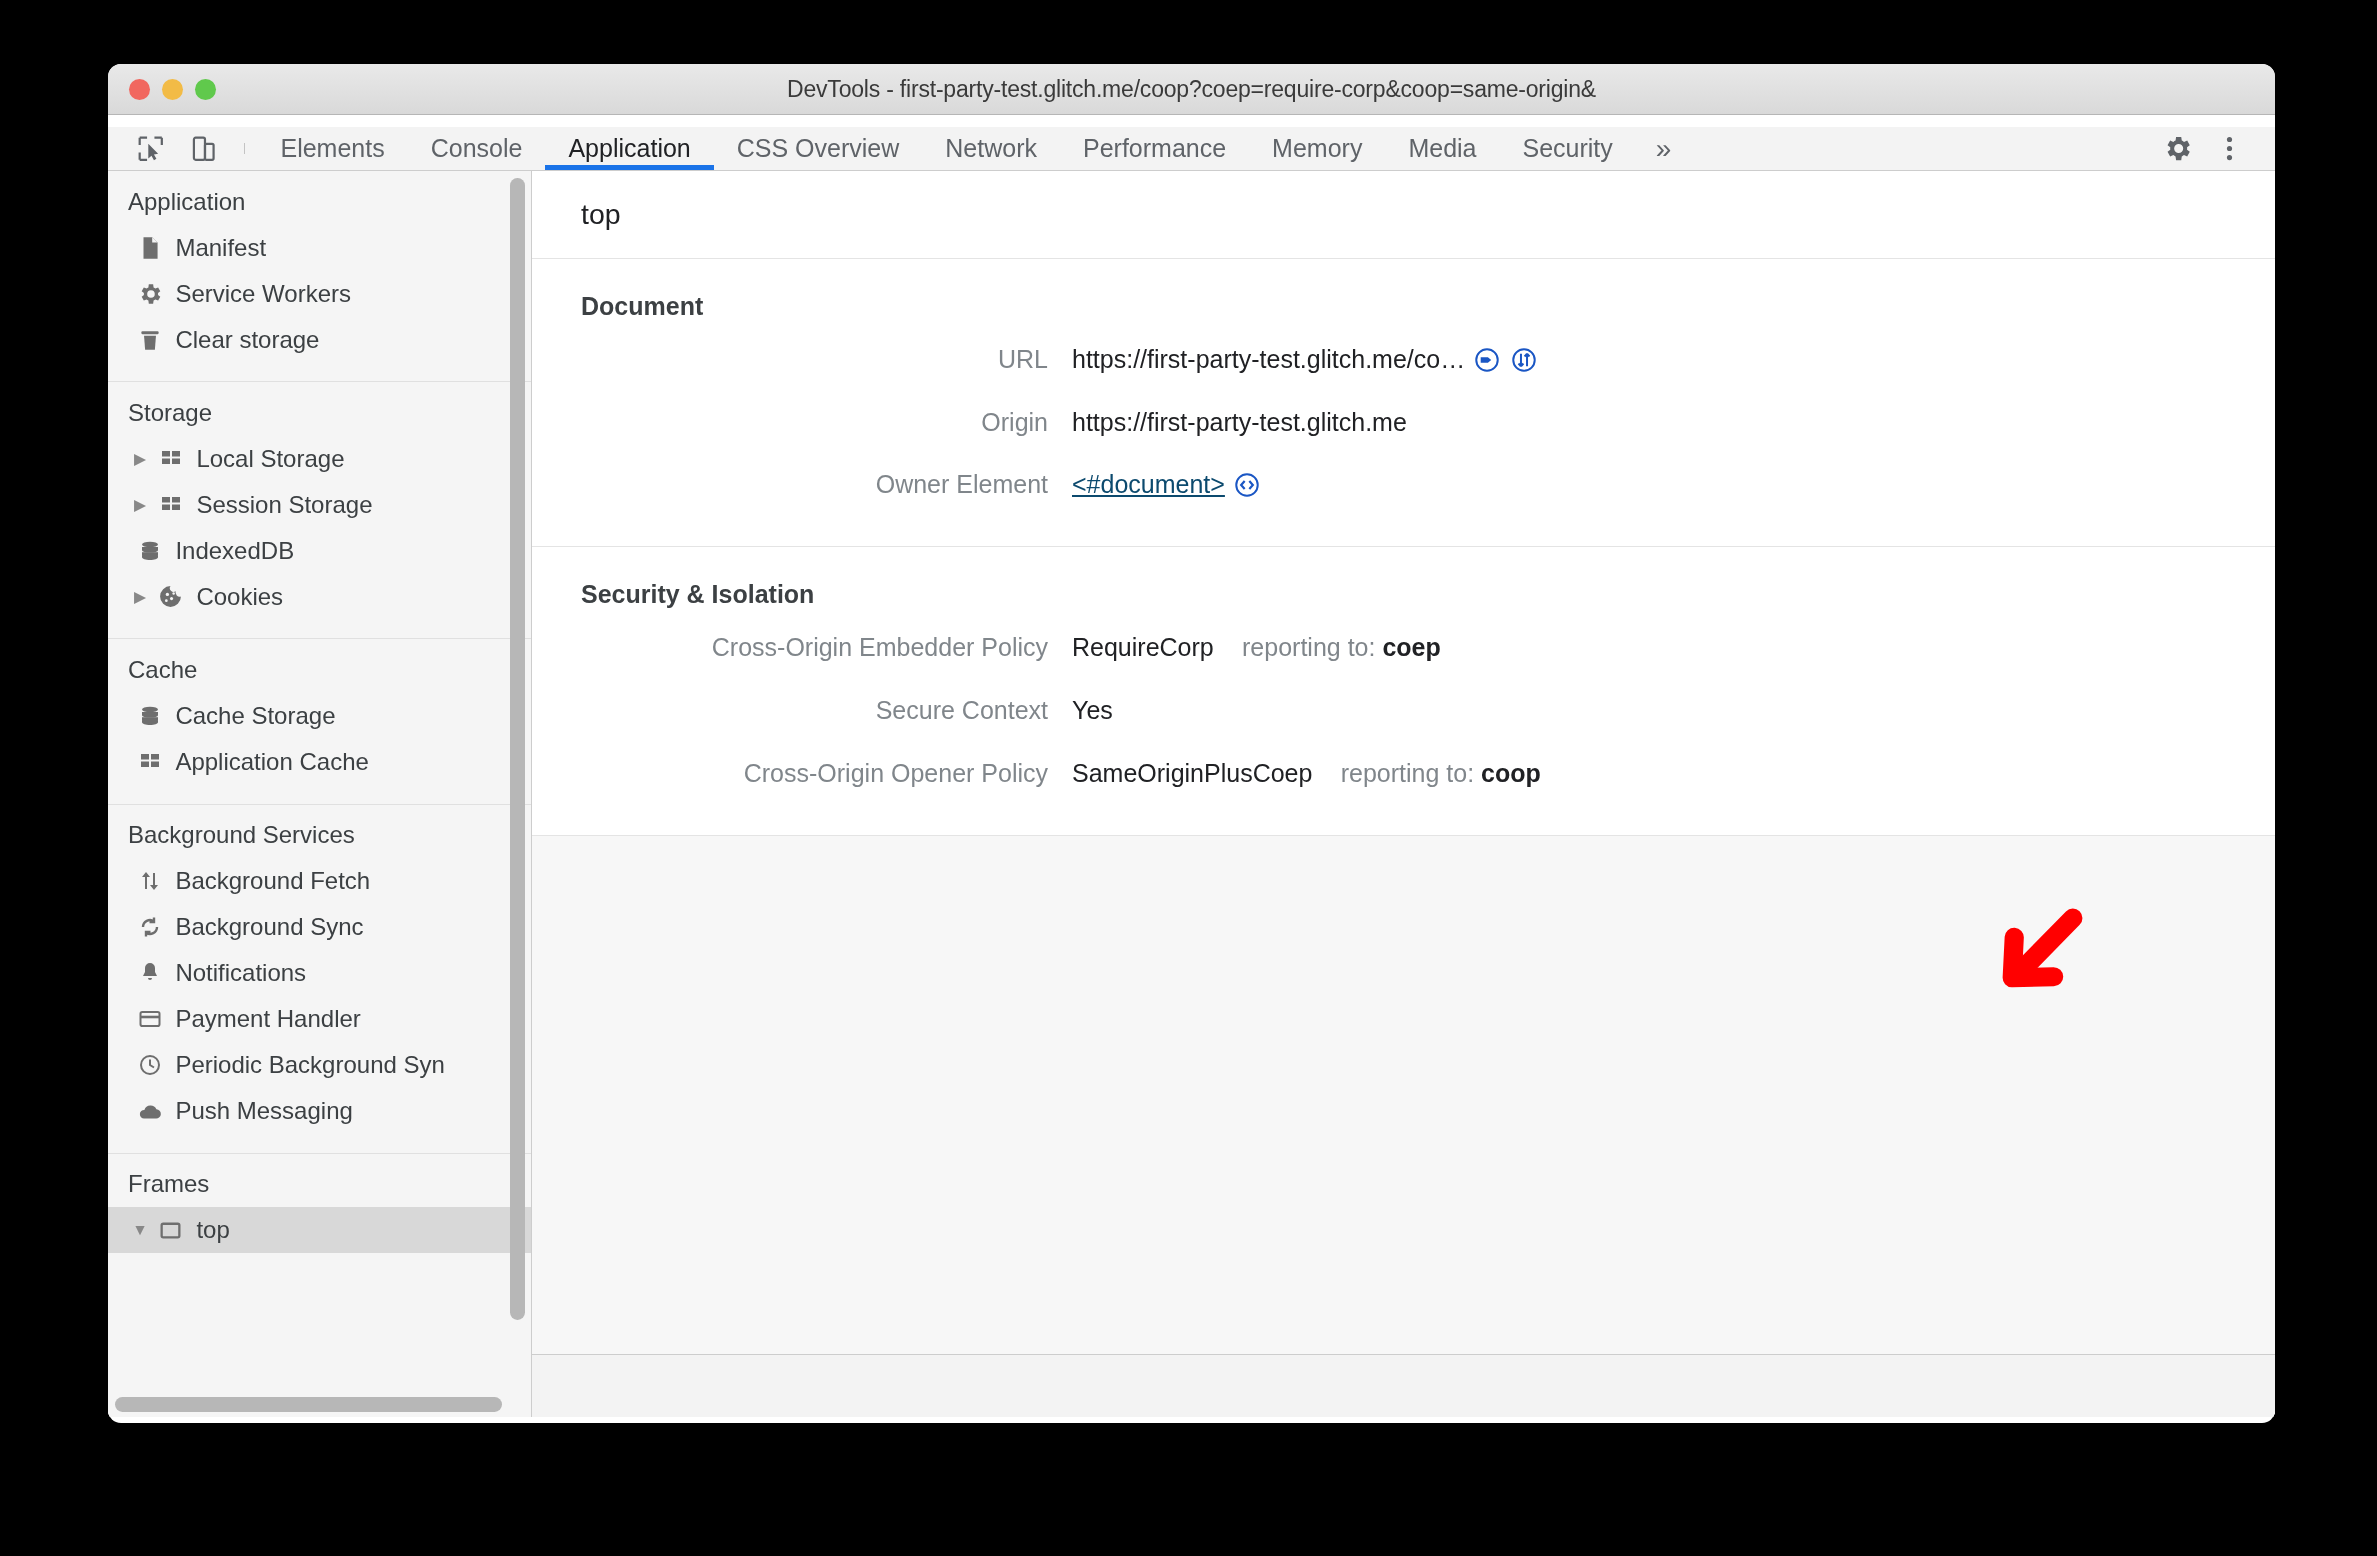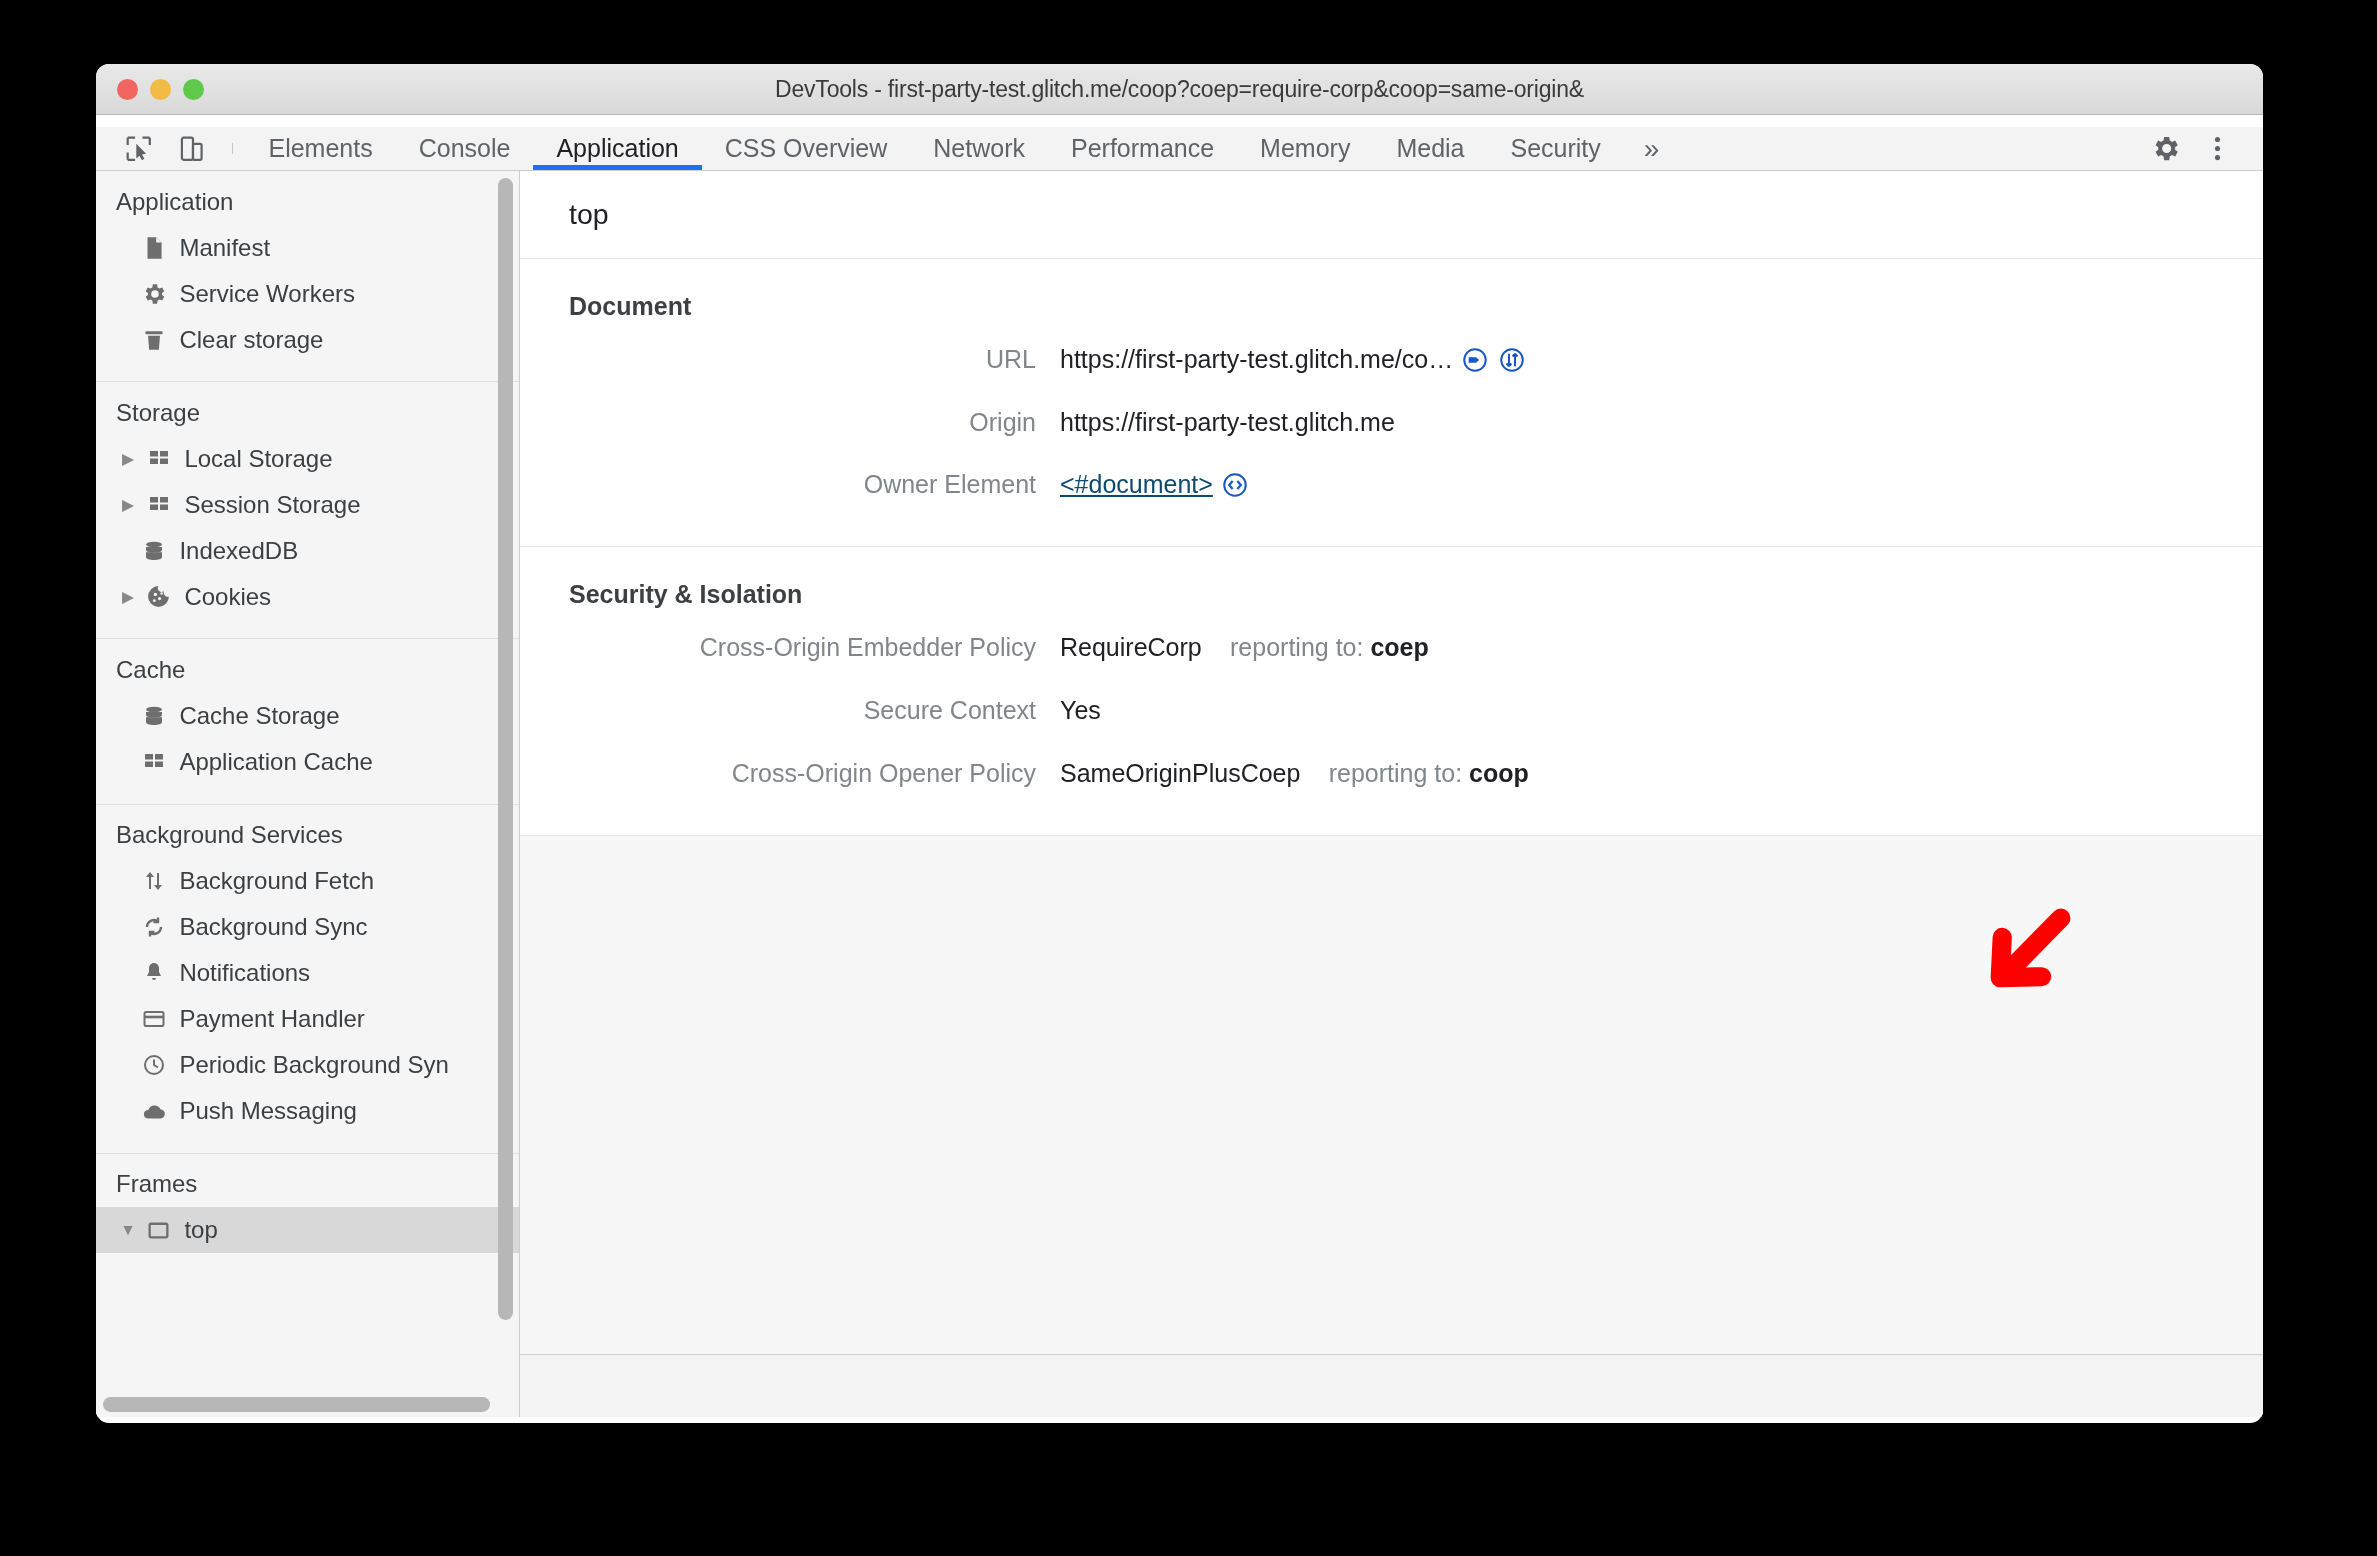--- a/index.html
+++ b/index.html
@@ -14,21 +14,21 @@
   #screen {
     position: absolute;
     left: 0; top: 0;
     width: 2377px; height: 1556px;
     background: #000000;
   }
 
   
   #window {
     position: absolute;
-    left: 96px; top: 64px;
+    left: 108px; top: 64px;
     width: 2167px; height: 1359px;
     background: #ffffff;
     border-radius: 13px;
     overflow: hidden;
     box-shadow: 0 0 0 0.9px rgba(0,0,0,.25);
   }
 
   
   #titlebar {
     position: relative;
@@ -133,21 +133,21 @@
   .sb-section:last-of-type { border-bottom: none; }
   .sb-title {
     font-size: 24px;
     color: #3c4043;
     padding: 0 0 9.2px 20px;
   }
   .sb-item {
     display: flex;
     align-items: center;
     height: 46px;
-    padding-left: 39px;
+    padding-left: 23px;
     font-size: 24px;
     color: #3c4043;
     cursor: pointer;
     white-space: nowrap;
     overflow: hidden;
   }
   .sb-item.indent-arrow { padding-left: 20px; }
   .sb-item.selected { background: #d8d8d8; }
   .twisty {
     width: 24px;

